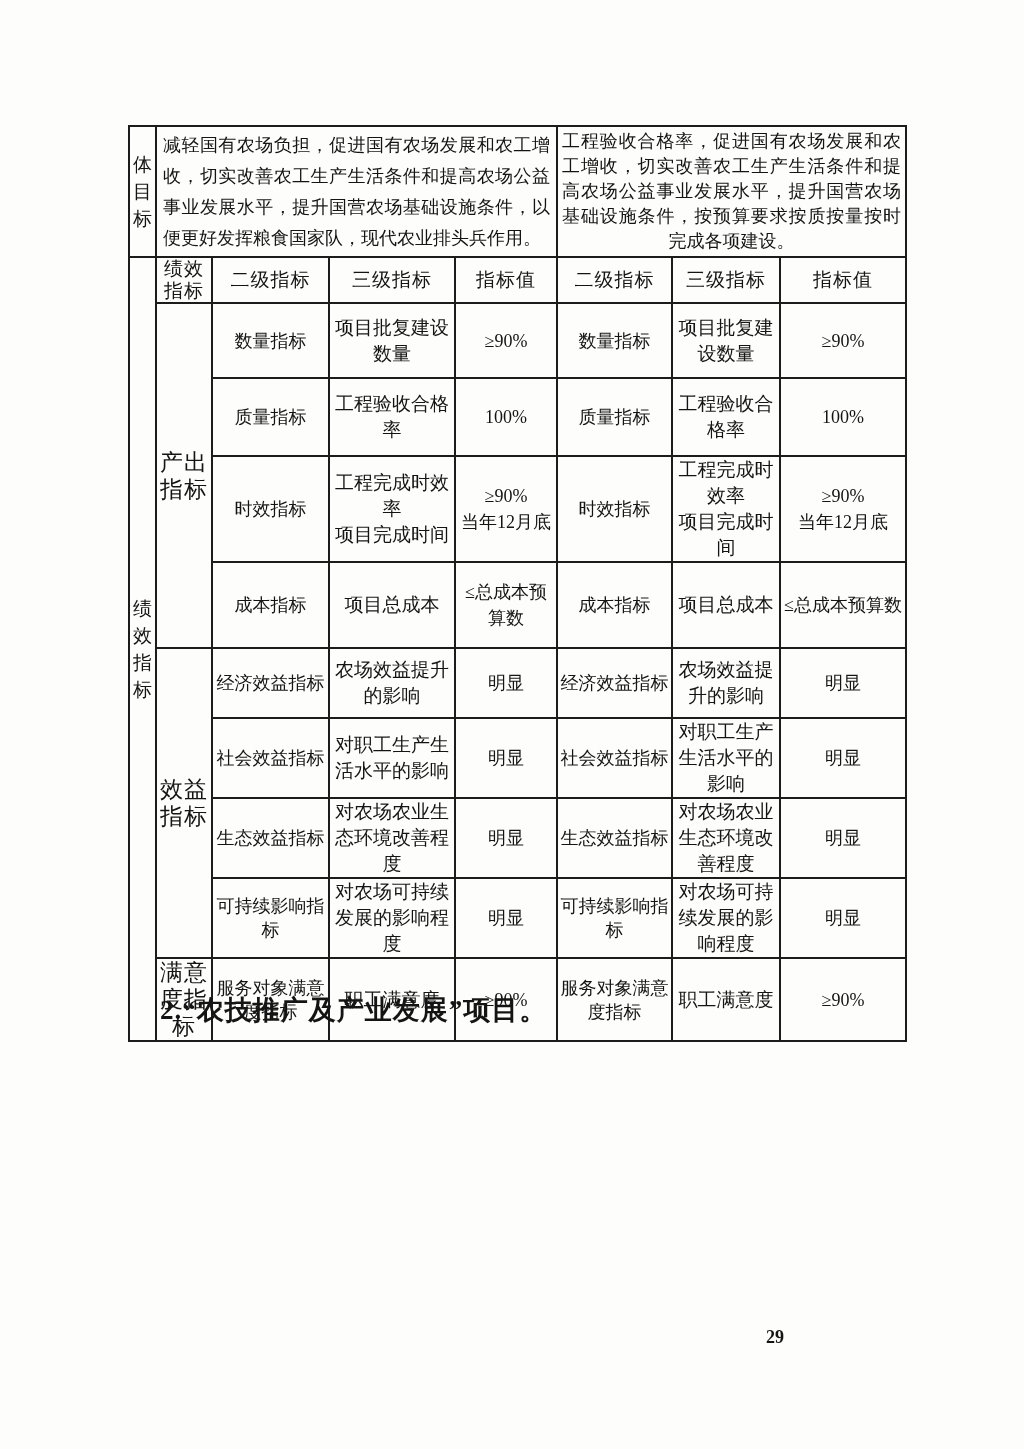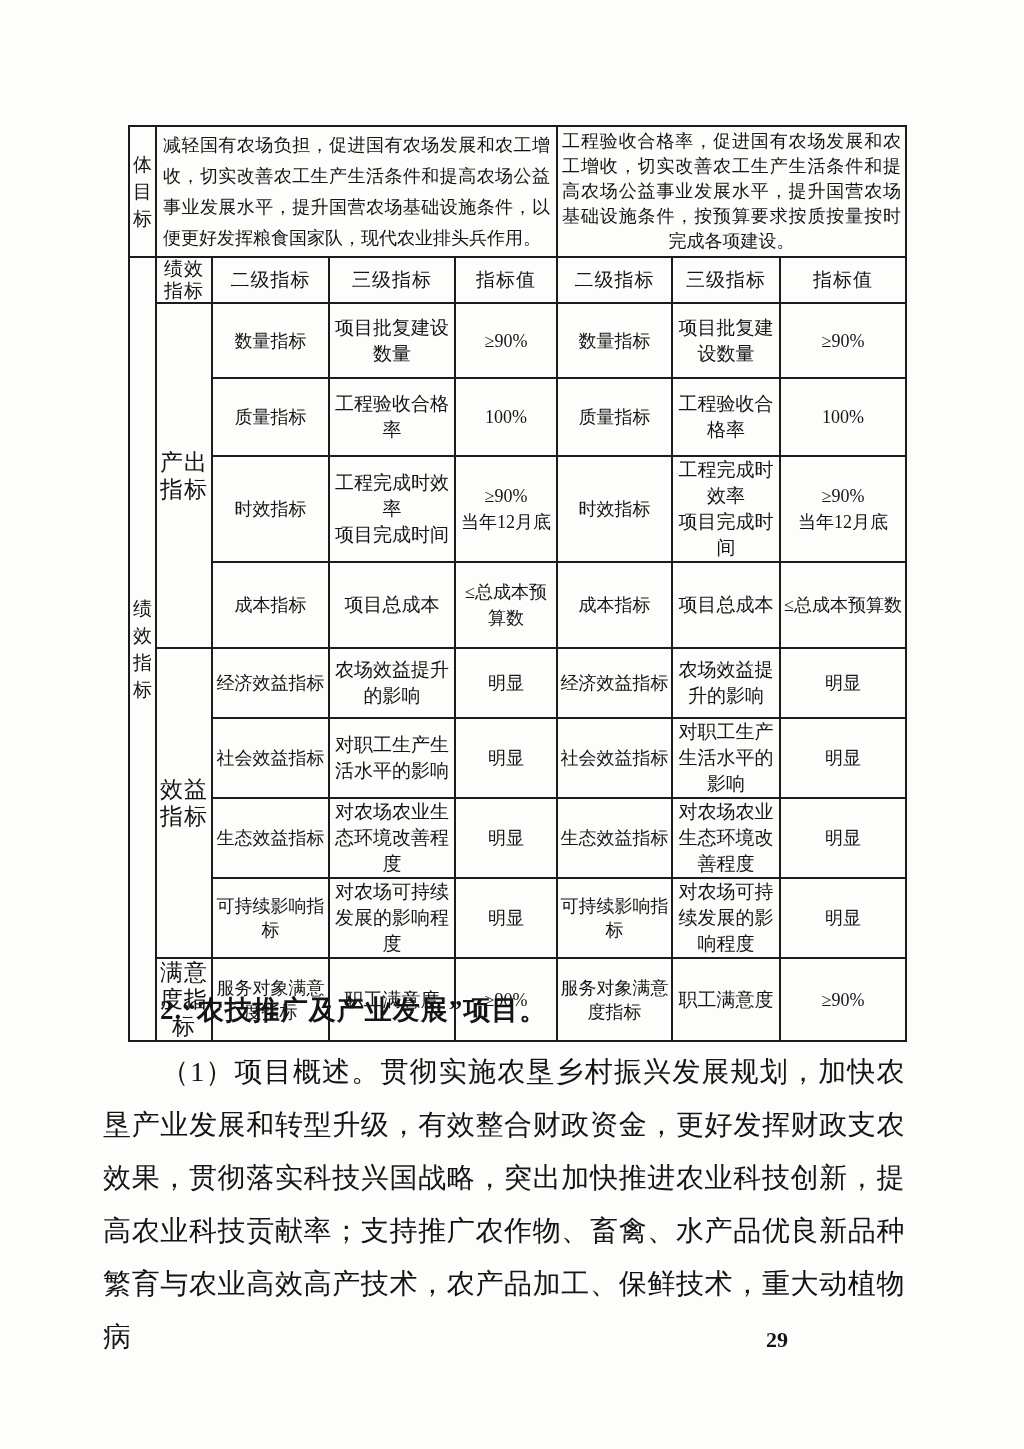--- a/index.html
+++ b/index.html
@@ -49,21 +49,21 @@
     font-family: Liberation Serif, serif;
   }
   .sec-para {
     font-size: 28px; line-height: 53px;
     text-align: justify; text-indent: 58px;
     letter-spacing: 0.5px;
     margin: 0;
   }
   .page-number {
     position: absolute; left: 766px; top: 1327px;
-    font-size: 22px; font-weight: 600;
+    font-size: 18px; font-weight: 600;
   }
 </style>
 </head>
 <body>
 
 <div class="page">
 
   <table class="ind-table">
     <colgroup>
       <col style="width:27px">
@@ -179,18 +179,17 @@
       <td class="cv">≥90%</td>
       <td class="c2">服务对象满意度指标</td>
       <td class="c3">职工满意度</td>
       <td class="cv">≥90%</td>
     </tr>
   </tbody>
     </table>
 
   <div class="body-text">
     <h2 class="sec-heading">2.“农技推广及产业发展”项目。</h2>
-    <p class="sec-para">（1）项目概述。贯彻实施农垦乡村振兴发展规划，加快农垦产业发展和转型升级，有效整合财政资金，更好发挥财政支农效果，贯彻落实科技兴国战略，突出加快推进农业科技创新，提高农业科技贡献率；支持推广农作物、畜禽、水产品优良新品种繁育与农业高效高产技术，农产品加工、保鲜技术，重大动植物病</p>
   </div>
 
   <div class="page-number">29</div>
 
 </div>
 
 </body></html>

